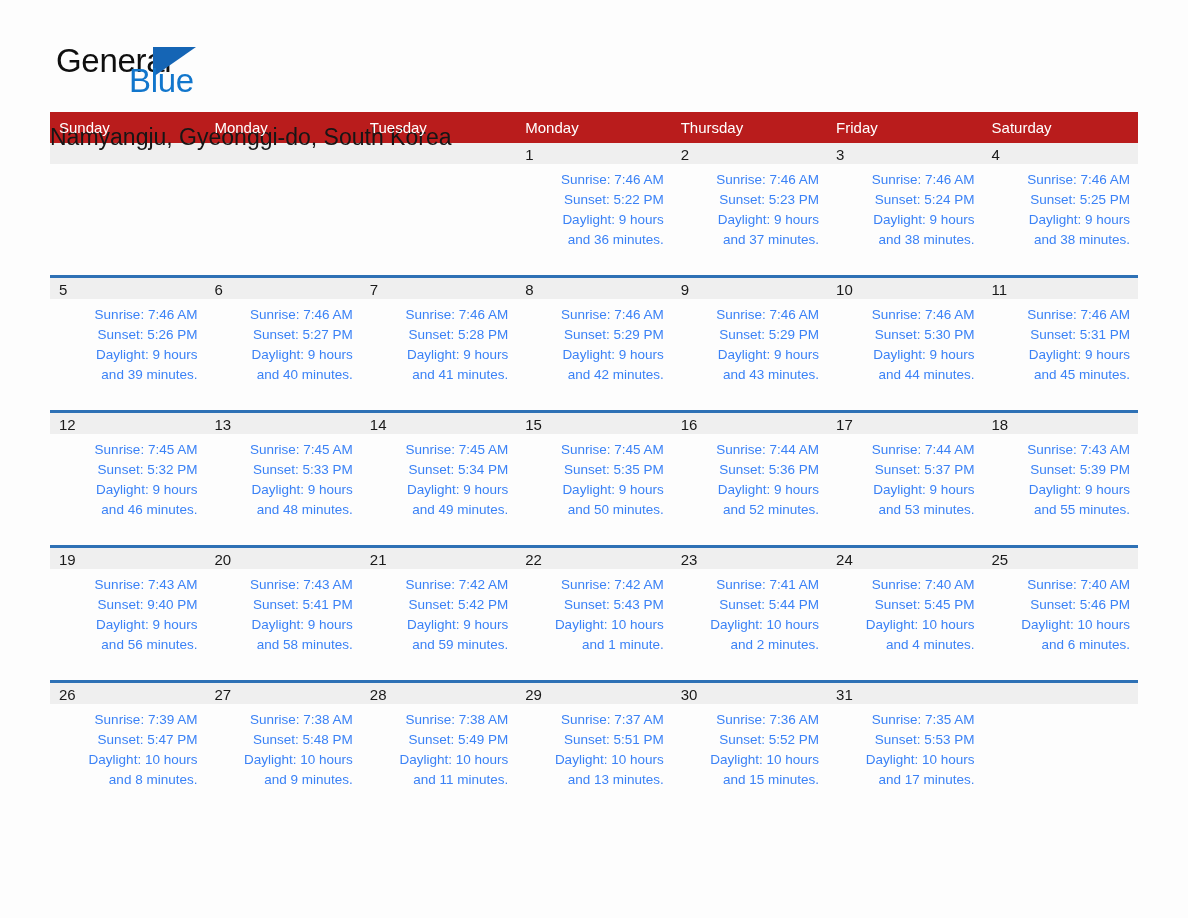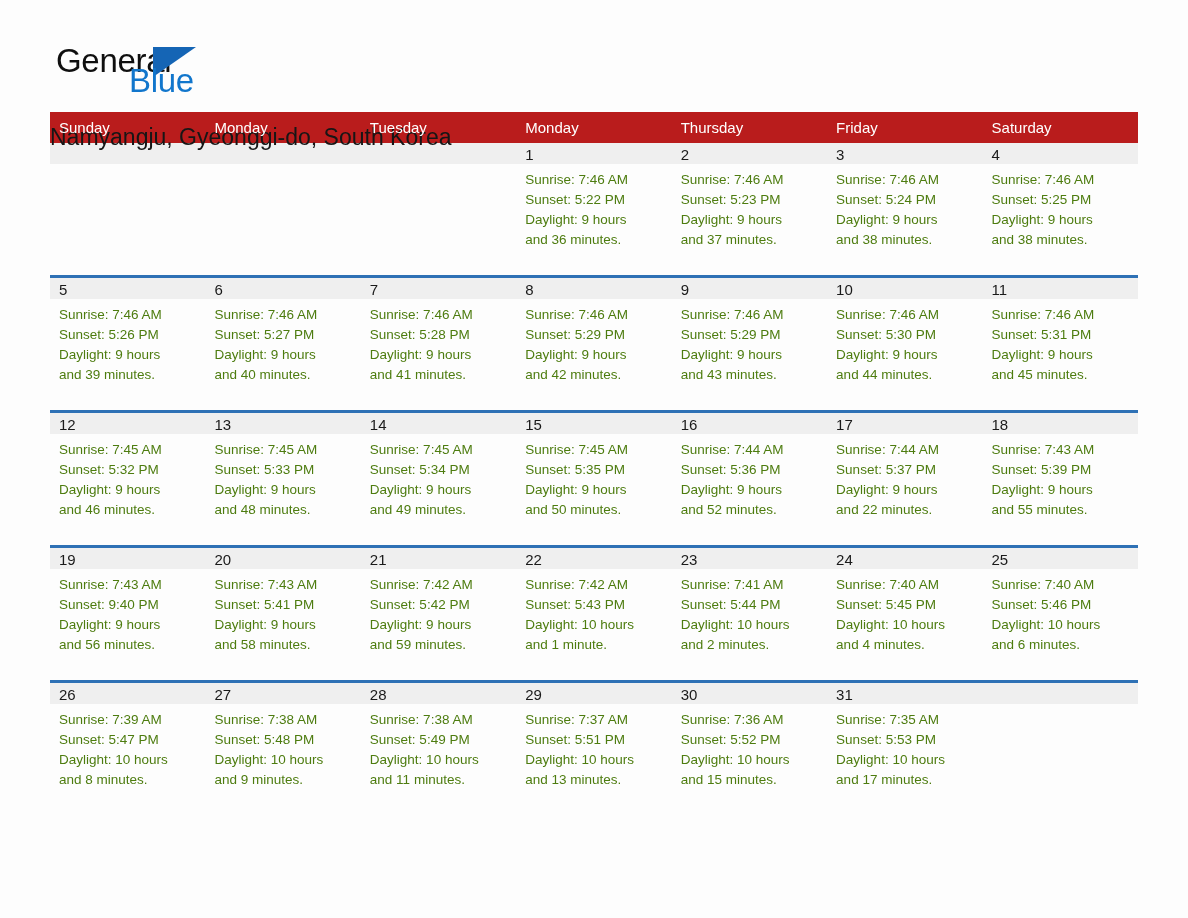--- a/index.html
+++ b/index.html
@@ -122,21 +122,22 @@
     line-height: 22px;
     color: #1a1a1a;
     padding: 1px 0 0 9px;
     height: 21px;
     box-sizing: border-box;
   }
   .details {
     padding: 6px 8px 0 9px;
     font-size: 13.5px;
     line-height: 20px;
-    color: #4d7c0f;
+    color: #3b82f6;
+    text-align: right;
   }
   .details div {
     white-space: nowrap;
   }
 </style>
 </head>
 <body>
 
 <div class="page">
 
@@ -321,21 +322,21 @@
               <div>Daylight: 9 hours</div>
               <div>and 52 minutes.</div>
             </div>
           </td>
           <td>
             <div class="daynum">17</div>
             <div class="details">
               <div>Sunrise: 7:44 AM</div>
               <div>Sunset: 5:37 PM</div>
               <div>Daylight: 9 hours</div>
-              <div>and 22 minutes.</div>
+              <div>and 53 minutes.</div>
             </div>
           </td>
           <td>
             <div class="daynum">18</div>
             <div class="details">
               <div>Sunrise: 7:43 AM</div>
               <div>Sunset: 5:39 PM</div>
               <div>Daylight: 9 hours</div>
               <div>and 55 minutes.</div>
             </div>

